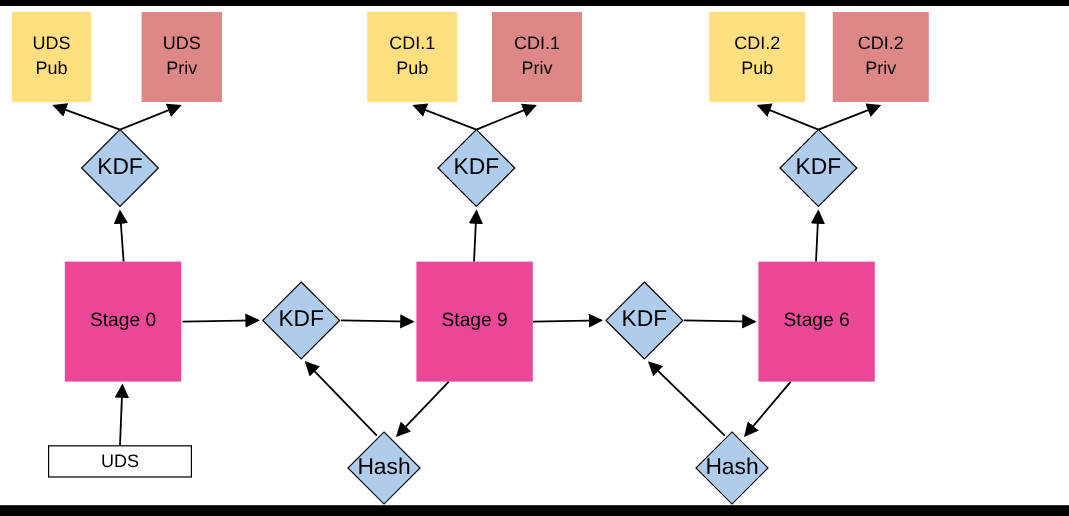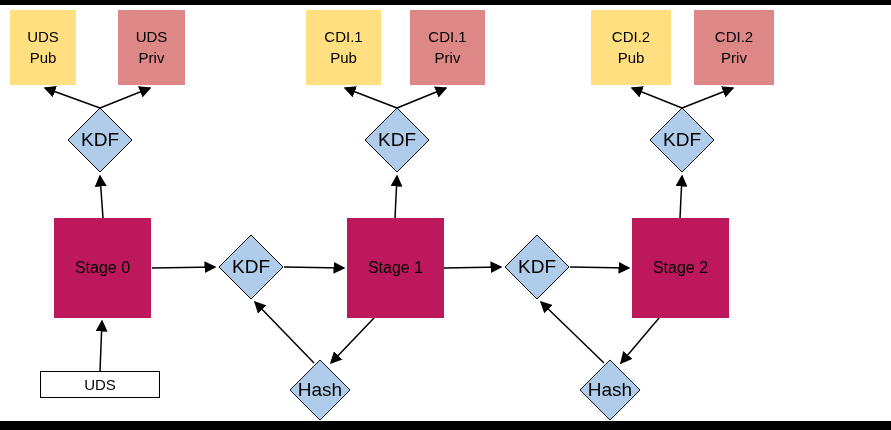--- a/index.html
+++ b/index.html
@@ -12,21 +12,21 @@
   .bar.bottom{bottom:0;height:9px;}
   .connectors{position:absolute;left:0;top:0;width:100%;height:100%;pointer-events:none;}
   .connectors line{stroke:#000;stroke-width:1.5;}
   .node{
     position:absolute;display:flex;align-items:center;justify-content:center;
     text-align:center;box-sizing:border-box;
   }
   .key-box{height:75px;font-size:15px;line-height:1.35;white-space:pre-line;}
   .pub{background:#FFDF80;}
   .priv{background:#DE8787;}
-  .stage{width:97px;height:100px;background:#be185d;font-size:16px;}
+  .stage{width:97px;height:100px;background:#ec4899;font-size:16px;}
   .uds-box{background:#ffffff;border:1.5px solid #000;font-size:15px;}
   .diamond{position:absolute;}
   .diamond-svg{position:absolute;left:0;top:0;width:100%;height:100%;}
   .diamond-svg polygon{fill:#AFCCEA;stroke:#000;stroke-width:1;}
   .diamond-label{
     position:absolute;left:0;top:0;right:0;bottom:0;
     display:flex;align-items:center;justify-content:center;font-size:19px;
   }
 </style>
 </head>
@@ -89,24 +89,24 @@
     <svg class="diamond-svg" viewBox="0 0 66 66">
         <polygon points="33,1 65,33 33,65 1,33"></polygon>
       </svg>
     <span class="diamond-label">KDF</span>
   </div>
 
   <div class="node stage" style="left:54px;top:218px">
       <span>Stage 0</span>
     </div>
   <div class="node stage" style="left:347px;top:218px">
-      <span>Stage 1</span>
+      <span>Stage 9</span>
     </div>
   <div class="node stage" style="left:632px;top:218px">
-      <span>Stage 2</span>
+      <span>Stage 6</span>
     </div>
 
   <div class="diamond" style="left:218px;top:234px;width:66px;height:66px">
     <svg class="diamond-svg" viewBox="0 0 66 66">
         <polygon points="33,1 65,33 33,65 1,33"></polygon>
       </svg>
     <span class="diamond-label">KDF</span>
   </div>
   <div class="diamond" style="left:504px;top:234px;width:66px;height:66px">
     <svg class="diamond-svg" viewBox="0 0 66 66">

